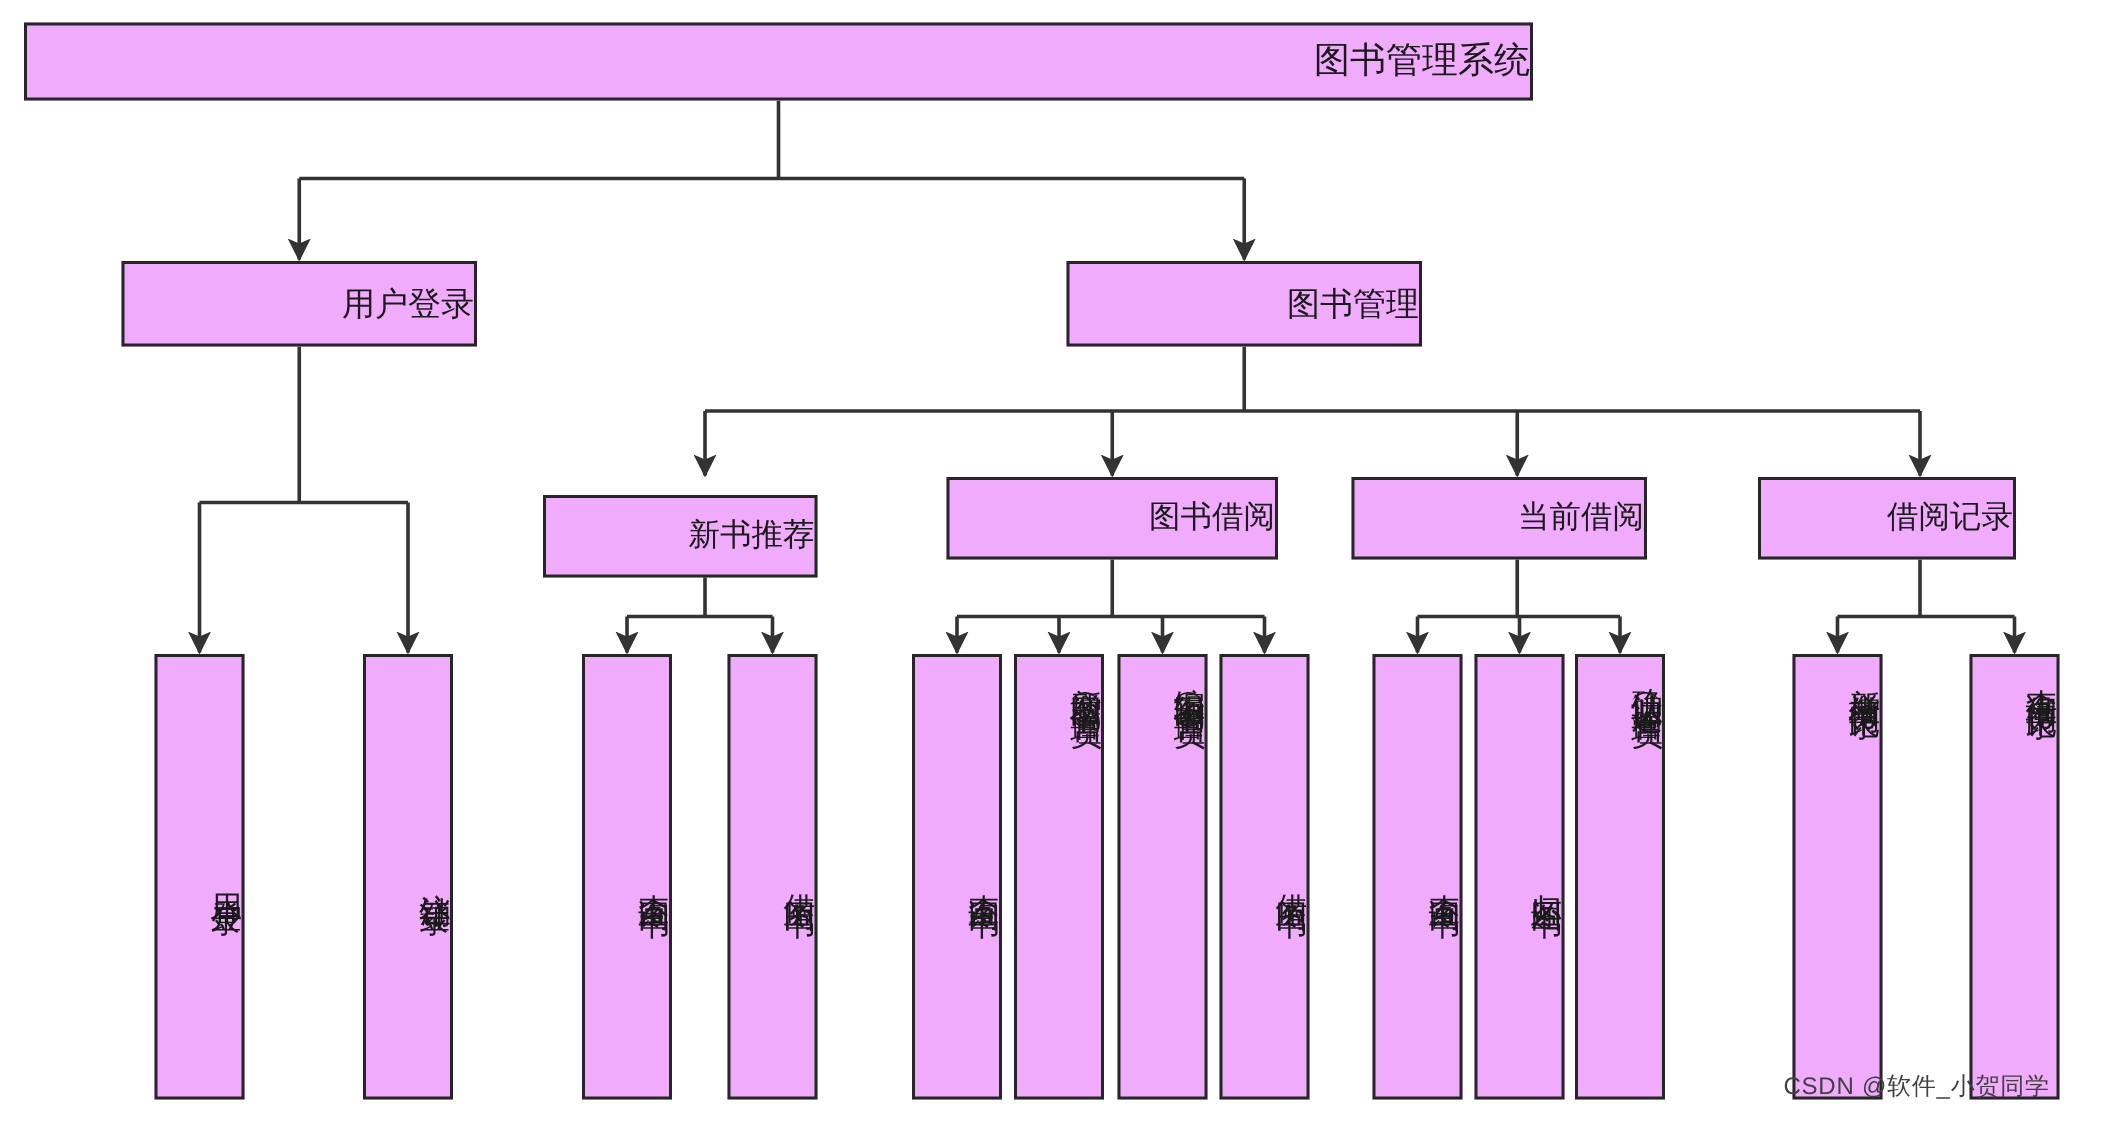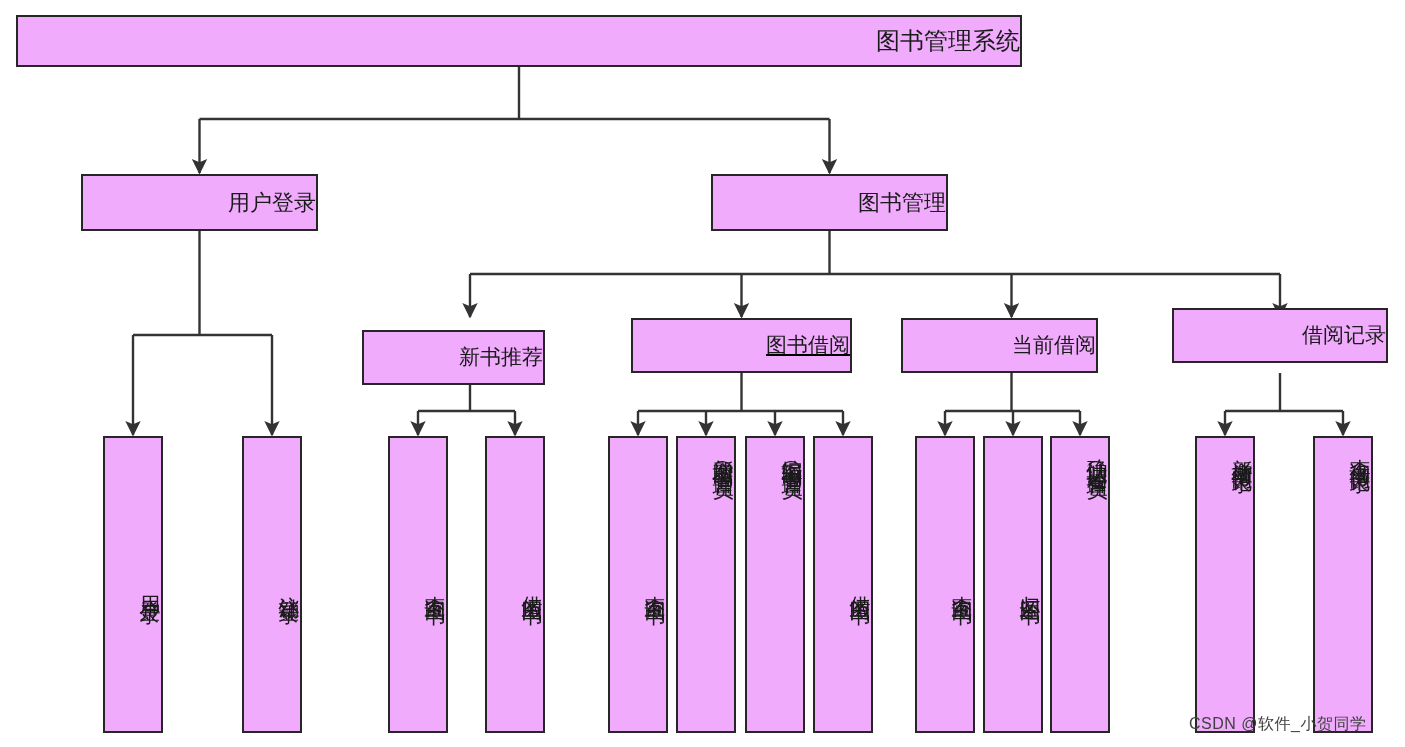--- a/index.html
+++ b/index.html
@@ -99,27 +99,27 @@
       </div>
       <div class="node-box lvl1" style="left: 81px; top: 174px; width: 237px; height: 57px;">
         <span class="node-label">用户登录</span>
       </div>
       <div class="node-box lvl1" style="left: 711px; top: 174px; width: 237px; height: 57px;">
         <span class="node-label">图书管理</span>
       </div>
       <div class="node-box lvl2" style="left: 362px; top: 330px; width: 183px; height: 55px;">
         <span class="node-label">新书推荐</span>
       </div>
-      <div class="node-box lvl2" style="left: 631px; top: 318px; width: 221px; height: 55px; text-decoration: underline;">
+      <div class="node-box lvl2" style="left: 631px; top: 318px; width: 221px; height: 55px;">
         <span class="node-label">图书借阅</span>
       </div>
       <div class="node-box lvl2" style="left: 901px; top: 318px; width: 197px; height: 55px;">
         <span class="node-label">当前借阅</span>
       </div>
-      <div class="node-box lvl2" style="left: 1172px; top: 308px; width: 216px; height: 55px;">
+      <div class="node-box lvl2" style="left: 1172px; top: 318px; width: 172px; height: 55px;">
         <span class="node-label">借阅记录</span>
       </div>
       <div class="node-box lvl3 leaf center-v" style="left: 103px; top: 436px; width: 60px; height: 297px;">
         <span class="node-label">用户登录</span>
       </div>
       <div class="node-box lvl3 leaf center-v" style="left: 242px; top: 436px; width: 60px; height: 297px;">
         <span class="node-label">注销登录</span>
       </div>
       <div class="node-box lvl3 leaf center-v" style="left: 388px; top: 436px; width: 60px; height: 297px;">
         <span class="node-label">查询图书</span>

